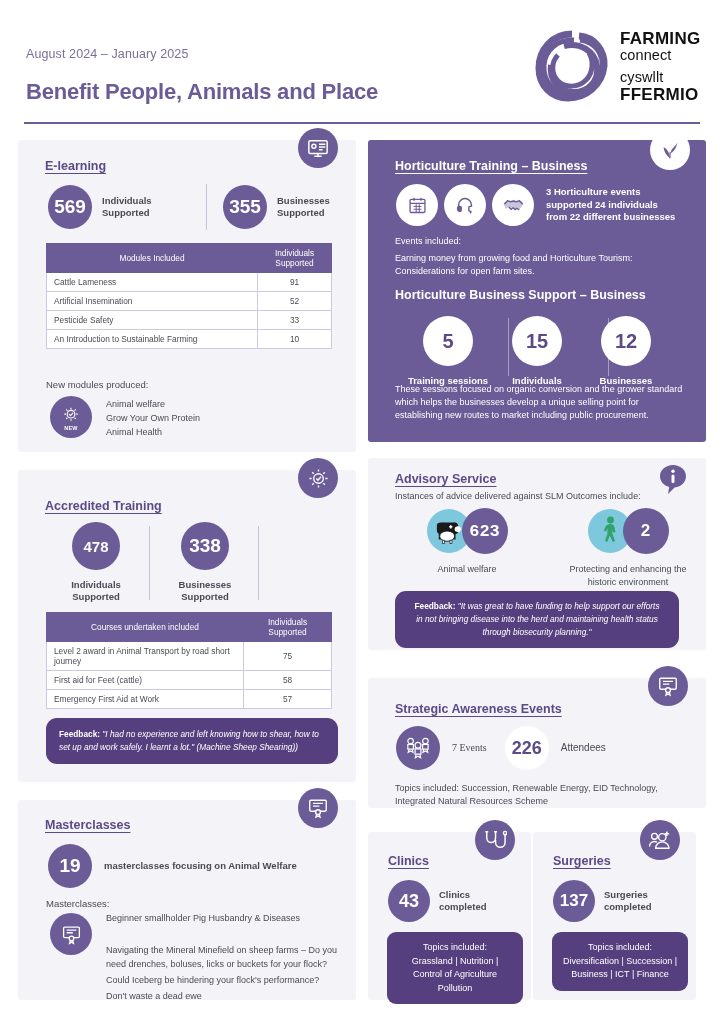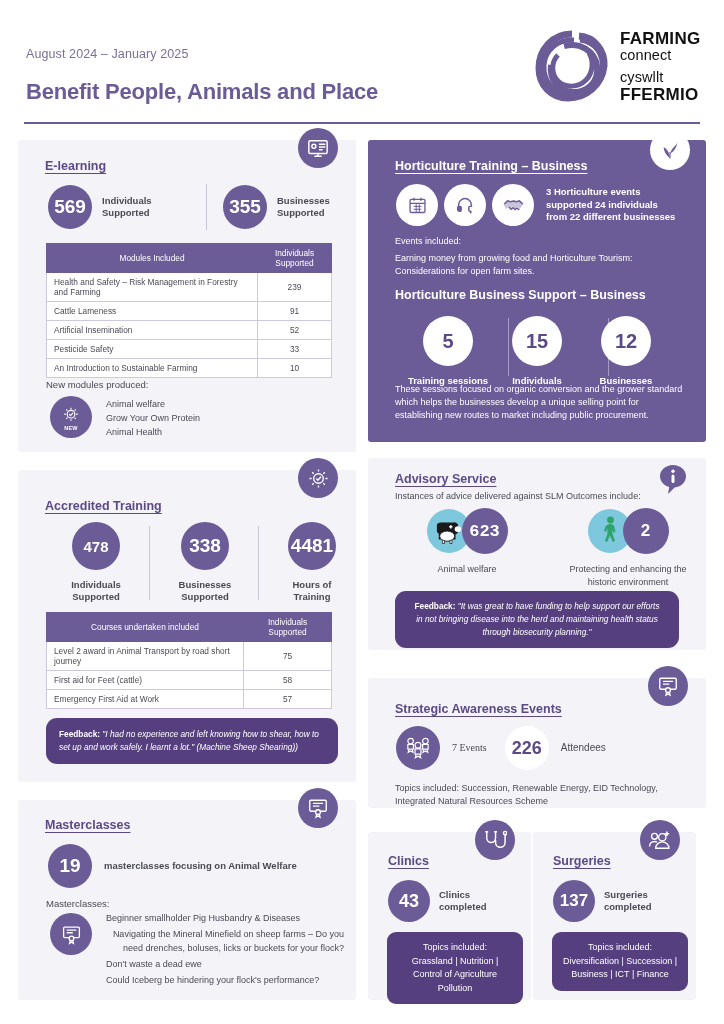--- a/index.html
+++ b/index.html
@@ -109,24 +109,20 @@
     </div>
   </div>
 
   <table class="dt" style="position:absolute;left:28px;top:103px;width:286px;">
     <tbody>
         <tr>
       <th style="width:196px;">Modules Included</th>
       <th class="num">Individuals Supported</th>
     </tr>
     <tr>
-      <td style="height:19px;">Health and Safety – Risk Management in Forestry and Farming</td>
-      <td class="num">239</td>
-    </tr>
-    <tr>
       <td>Cattle Lameness</td>
       <td class="num">91</td>
     </tr>
     <tr>
       <td>Artificial Insemination</td>
       <td class="num">52</td>
     </tr>
     <tr>
       <td>Pesticide Safety</td>
       <td class="num">33</td>
@@ -169,25 +165,20 @@
     <div class="stat-label" style="margin-top:9px;">Individuals</div>
     <div class="stat-label">Supported</div>
   </div>
   <div class="divider-v" style="left:131px;top:56px;height:74px;"></div>
   <div style="position:absolute;left:143px;top:52px;text-align:center;width:88px;">
     <div class="stat-circle" style="width:48px;height:48px;font-size:19px;margin:0 auto;">338</div>
     <div class="stat-label" style="margin-top:9px;">Businesses</div>
     <div class="stat-label">Supported</div>
   </div>
   <div class="divider-v" style="left:240px;top:56px;height:74px;"></div>
-  <div style="position:absolute;left:250px;top:52px;text-align:center;width:88px;">
-    <div class="stat-circle" style="width:48px;height:48px;font-size:19px;margin:0 auto;">4481</div>
-    <div class="stat-label" style="margin-top:9px;">Hours of</div>
-    <div class="stat-label">Training</div>
-  </div>
 
   <table class="dt" style="position:absolute;left:28px;top:142px;width:286px;">
     <tbody>
         <tr>
       <th style="width:182px;">Courses undertaken included</th>
       <th class="num">Individuals Supported</th>
     </tr>
     <tr>
       <td style="height:19px;">Level 2 award in Animal Transport by road short journey</td>
       <td class="num">75</td>
@@ -229,23 +220,23 @@
   <div class="stat-circle" style="position:absolute;left:32px;top:113px;width:42px;height:42px;">
     <svg width="21" height="21" viewBox="0 0 24 24" fill="none" stroke="#fff" stroke-width="1.5">
       <rect x="3" y="3.5" width="18" height="12" rx="1.2"></rect>
         <path d="M6.5 7h11M6.5 10h7"></path>
       <circle cx="12" cy="16.5" r="2.6" fill="#6b5b96"></circle>
         <path d="M10.6 19l-.8 3 2.2-1.3 2.2 1.3-.8-3"></path>
     </svg>
   </div>
   <div style="position:absolute;left:88px;top:112px;width:238px;">
     <div class="list-line">Beginner smallholder Pig Husbandry &amp; Diseases</div>
-    <div class="list-line" style="margin-top:2px;text-align:right;">Navigating the Mineral Minefield on sheep farms – Do you need drenches, boluses, licks or buckets for your flock?</div>
+    <div class="list-line" style="margin-top:18px;">Navigating the Mineral Minefield on sheep farms – Do you need drenches, boluses, licks or buckets for your flock?</div>
+    <div class="list-line" style="margin-top:2px;">Could Iceberg be hindering your flock's performance?</div>
     <div class="list-line" style="margin-top:2px;">Don't waste a dead ewe</div>
-    <div class="list-line" style="margin-top:2px;">Could Iceberg be hindering your flock's performance?</div>
   </div>
 </div>
 
 <div class="card purple" style="left:368px;top:140px;width:338px;height:302px;">
   <div class="card-title" style="position:absolute;left:27px;top:19px;">Horticulture Training – Business</div>
   <div class="corner-icon white" style="right:16px;top:-10px;">
     <svg width="22" height="22" viewBox="0 0 24 24" fill="#6b5b96">
       <path d="M12 21c0-6 1-9 4.5-12.5C19 6 20 4 20 4s-1.6 10-8 11.6z" opacity=".95"></path>
       <path d="M12 21C8 18 5.5 14 5 9c3.2 1.5 6 4.5 7 12z"></path>
       <rect x="11.4" y="14" width="1.2" height="7.2" rx=".6"></rect>

